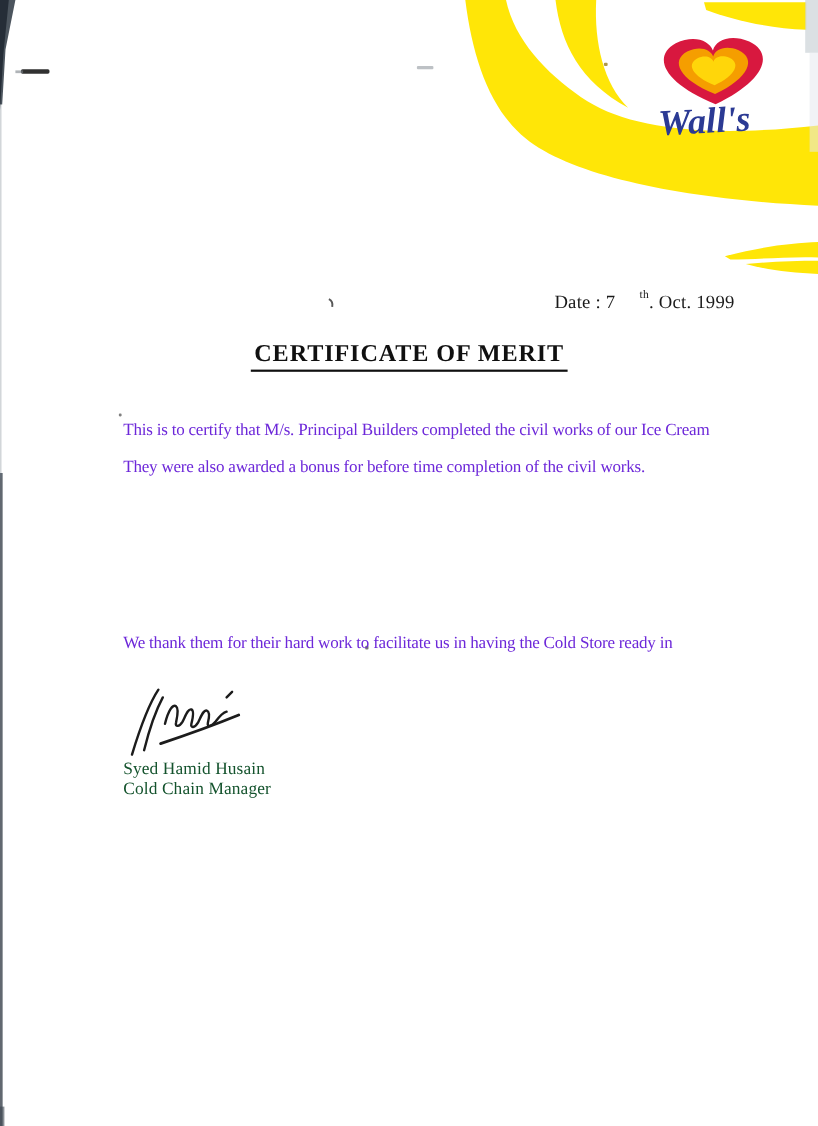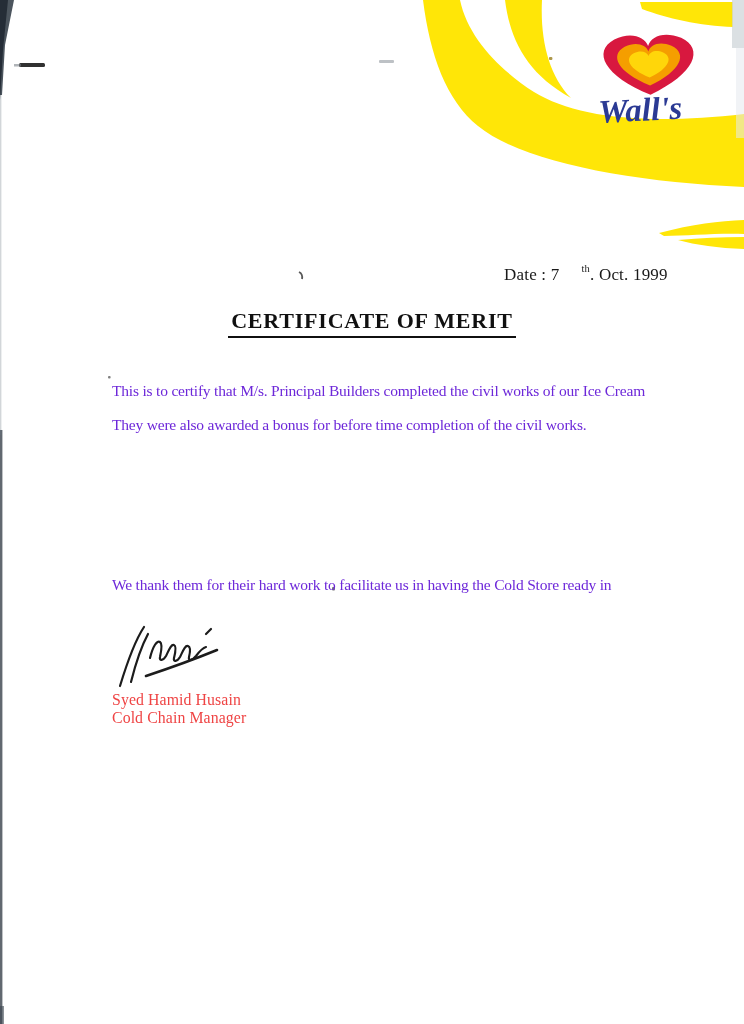--- a/index.html
+++ b/index.html
@@ -59,21 +59,21 @@
     color: #6d28d9;
   }
   .para1 { top: 374px; }
   .para2 { top: 532px; margin-top: 36px; }
 
   .sigblock {
     left: 112px; top: 691px;
     font-size: 15.8px;
     line-height: 17.7px;
     letter-spacing: 0.1px;
-    color: #ef4444;
+    color: #14532d;
   }
 </style>
 </head>
 <body>
 
 <div class="page">
 
   <svg class="art-svg" viewBox="0 0 744 1024" xmlns="http://www.w3.org/2000/svg">
 
     <g fill="#FFE607">

